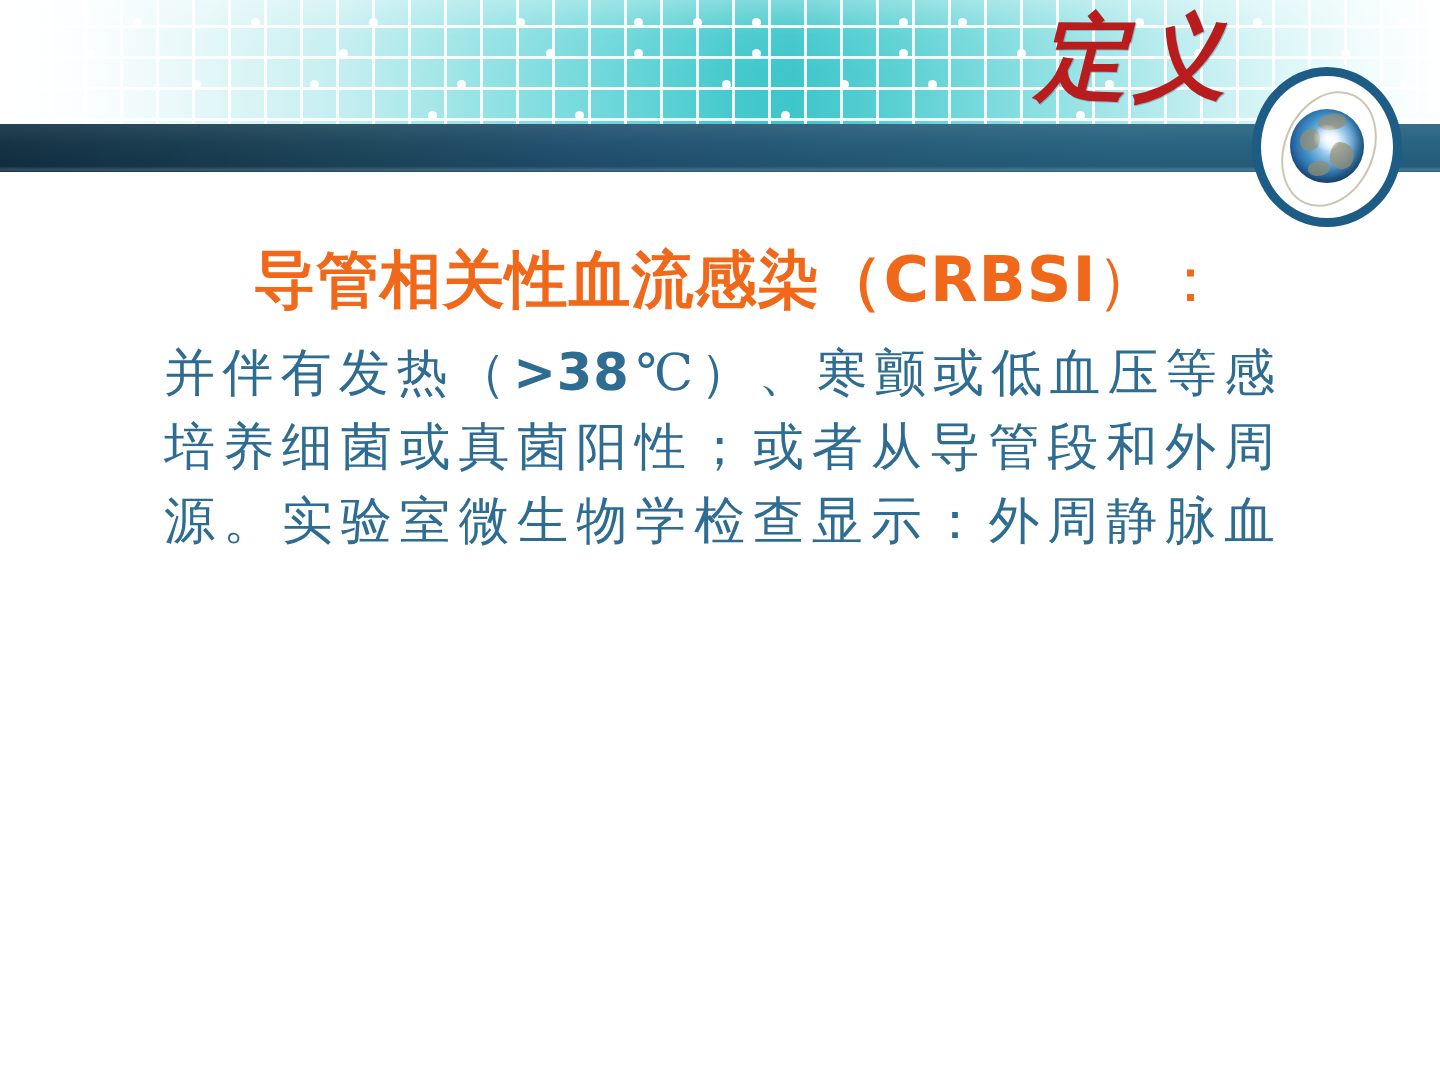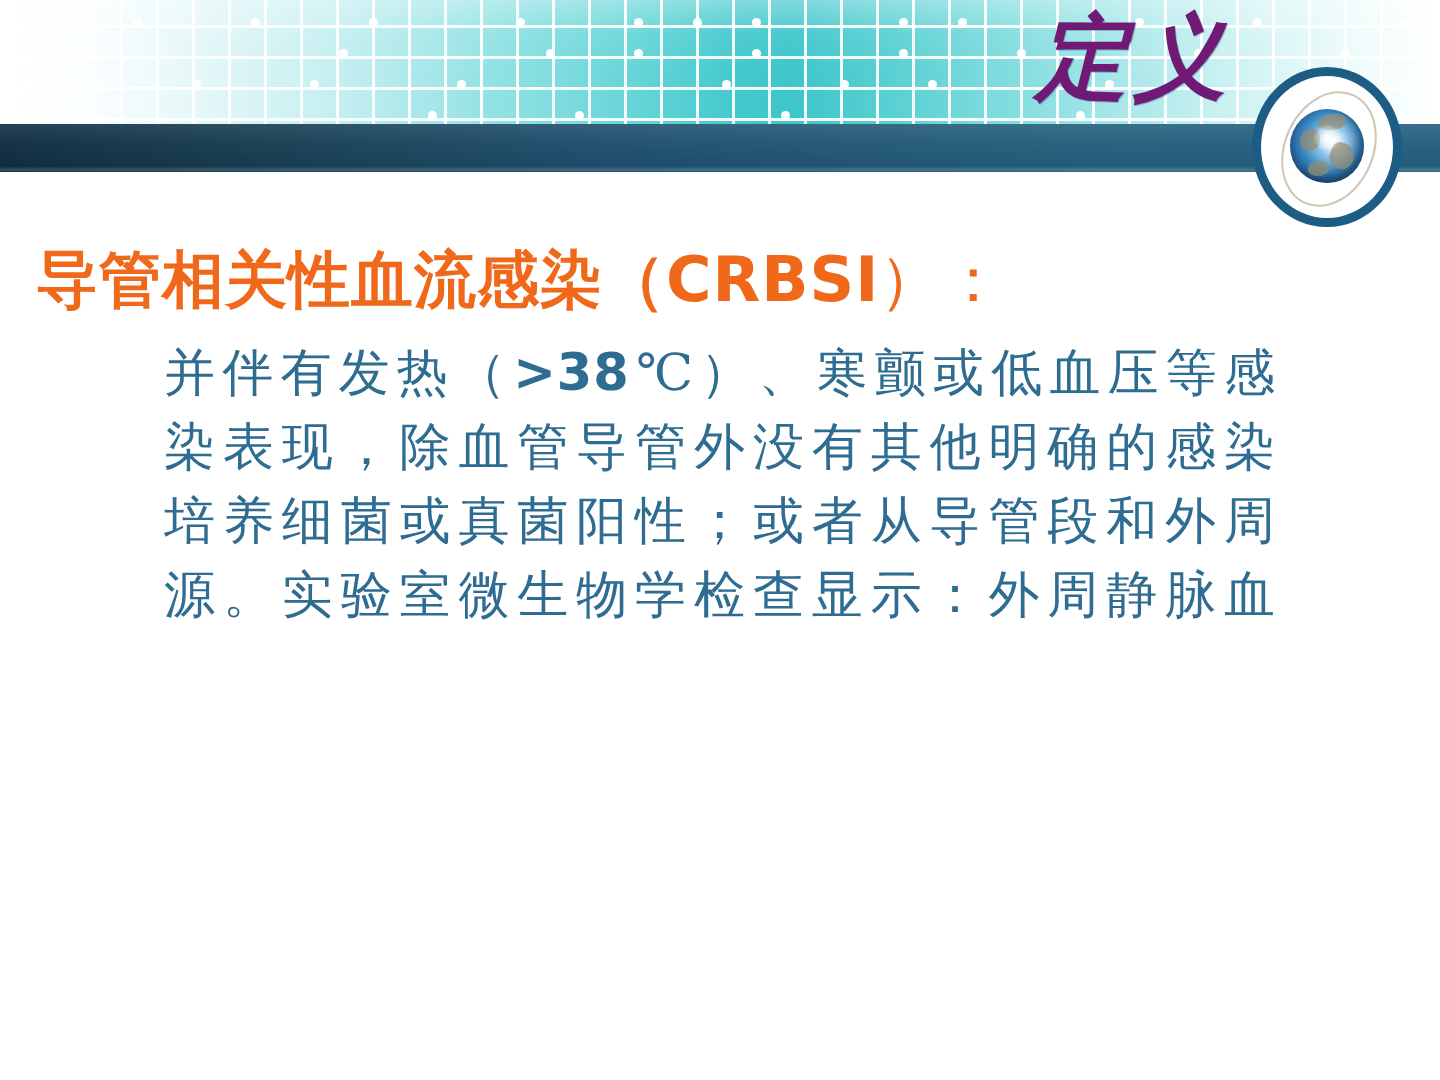--- a/index.html
+++ b/index.html
@@ -120,21 +120,21 @@
   
   .slide-title {
     position: absolute;
     right: 208px;
     top: 2px;
     font-family: "DejaVu Serif", "Liberation Serif", serif;
     font-size: 92px;
     line-height: 110px;
     font-weight: 700;
     font-style: italic;
-    color: #701a75;
+    color: #b91c1c;
     letter-spacing: 6px;
     text-shadow: 1px 1px 0 rgba(31,92,133,0.35);
     white-space: nowrap;
   }
 
   
   .globe-emblem {
     position: absolute;
     left: 1252px;
     top: 67px;
@@ -191,20 +191,21 @@
   }
 
   
   .content {
     position: absolute;
     left: 0;
     top: 238px;
     width: 1440px;
   }
   .heading-line {
+    text-align: center;
     font-family: "DejaVu Sans", "Liberation Sans", sans-serif;
     font-size: 62px;
     line-height: 84px;
     font-weight: 700;
     color: #f0681a;
     letter-spacing: 1px;
     white-space: nowrap;
     margin-left: 36px;
   }
   .heading-line .paren-tail {
@@ -290,19 +291,18 @@
       <span class="globe-gloss"></span>
     </div>
   </div>
 
   <div class="content">
 
     <div class="heading-line"><span>导管相关性血流感染（CRBSI</span><span class="paren-tail">）：</span></div>
 
     <div class="body-block" id="body-block">
         <div>并伴有发热（<b>&gt;38</b>℃）、寒颤或低血压等感</div>
-        <div>染表现，除血管导管外没有其他明确的感染</div>
         <div>培养细菌或真菌阳性；或者从导管段和外周</div>
         <div>源。实验室微生物学检查显示：外周静脉血</div>
       </div>
 
   </div>
 </div>
 
 </body></html>

